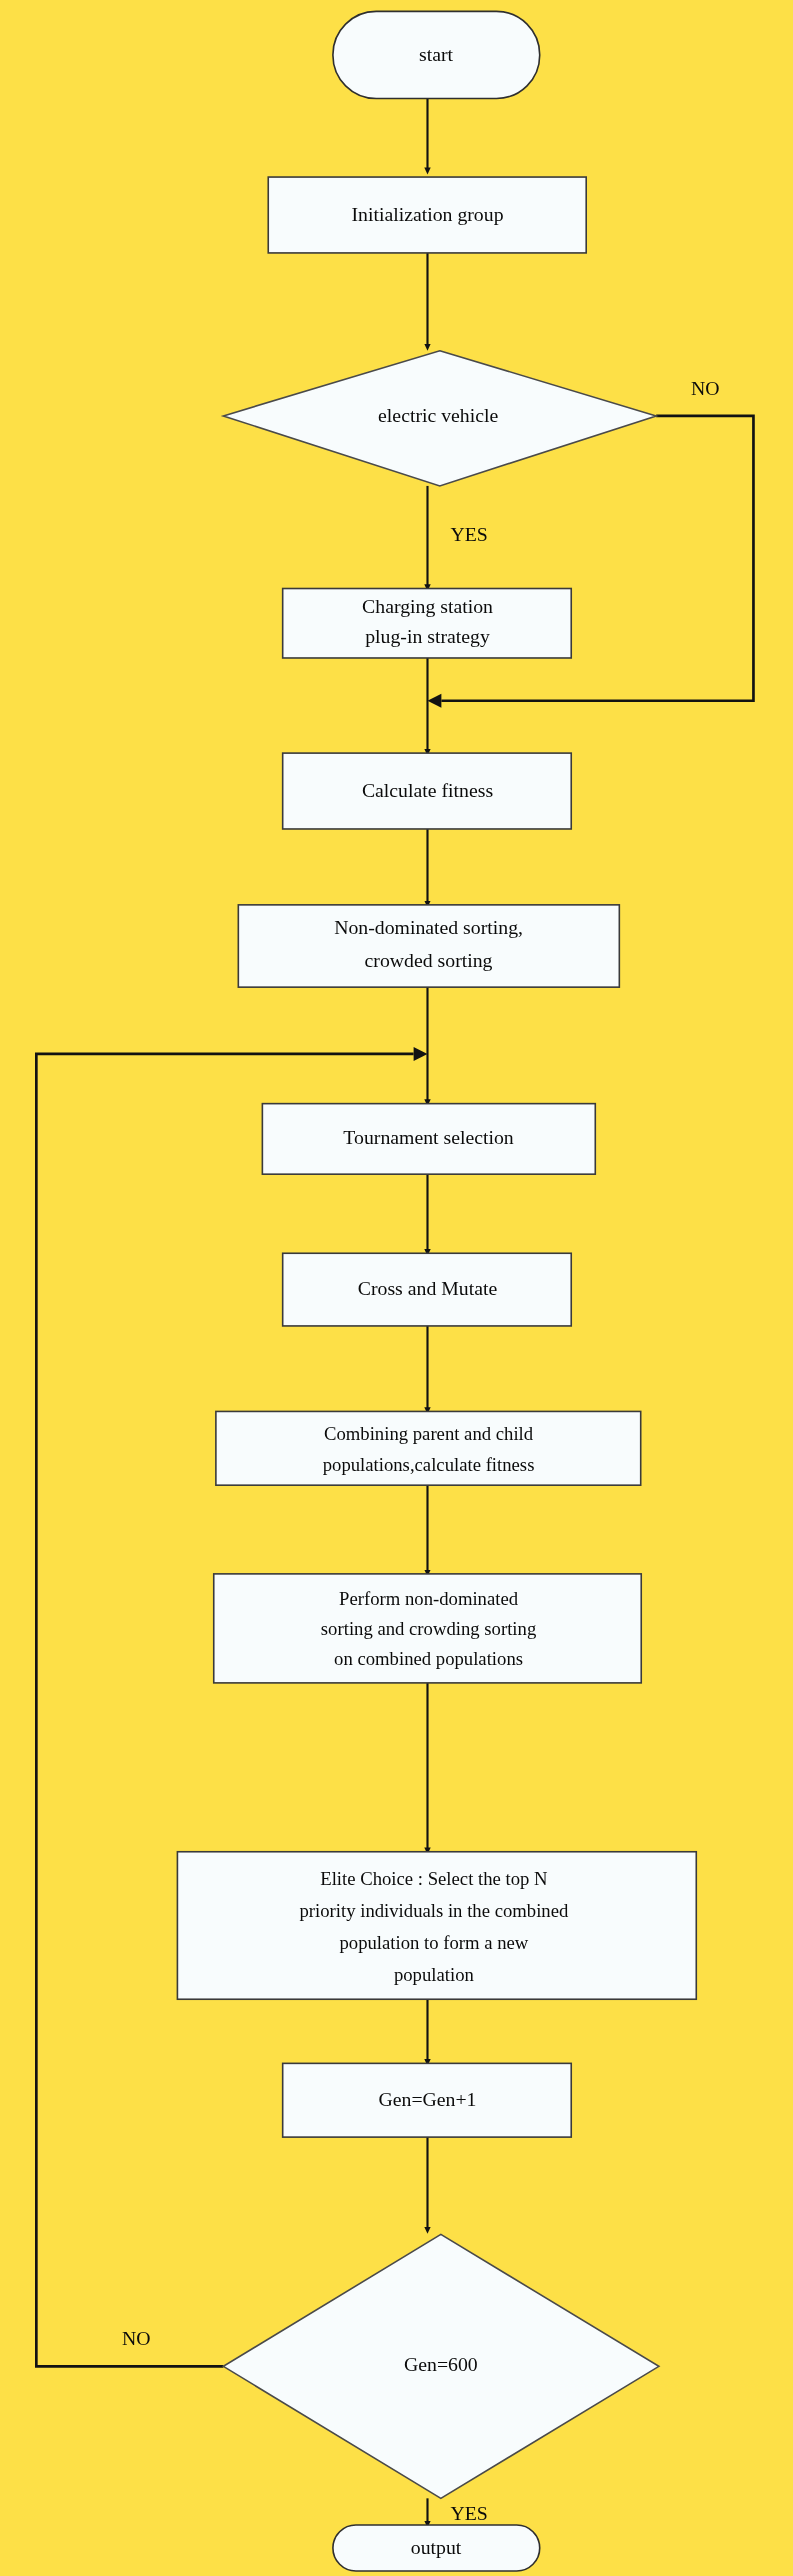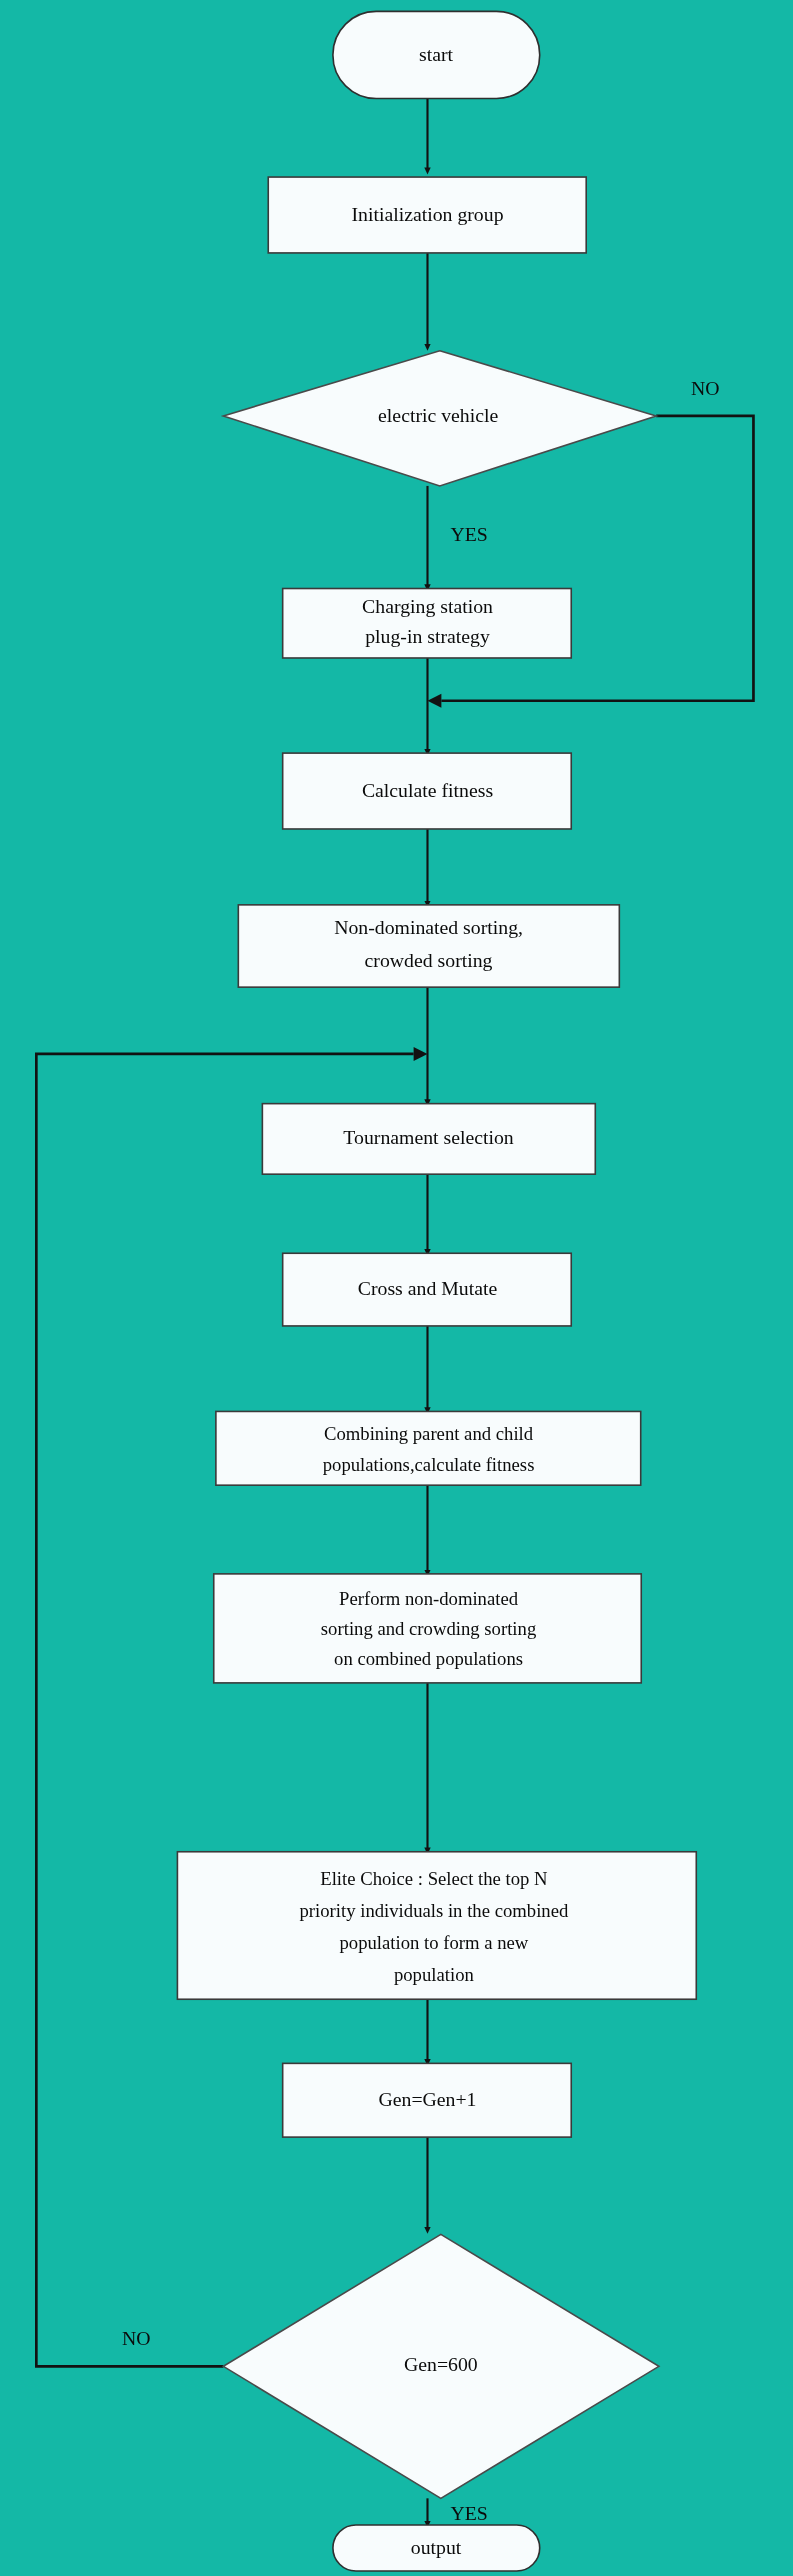--- a/index.html
+++ b/index.html
@@ -7,21 +7,21 @@
     padding: 0;
     background: #ffffff;
   }
   body {
     font-family: "Liberation Serif", "DejaVu Serif", serif;
   }
   #flowchart-root {
     position: relative;
     width: 793px;
     height: 2576px;
-    background: #14b8a6;
+    background: #fde047;
     overflow: hidden;
   }
   svg.flow-canvas {
     display: block;
     width: 793px;
     height: 2576px;
   }
   .node-shape {
     fill: #f8fcfd;
     stroke: #3a3a3a;

